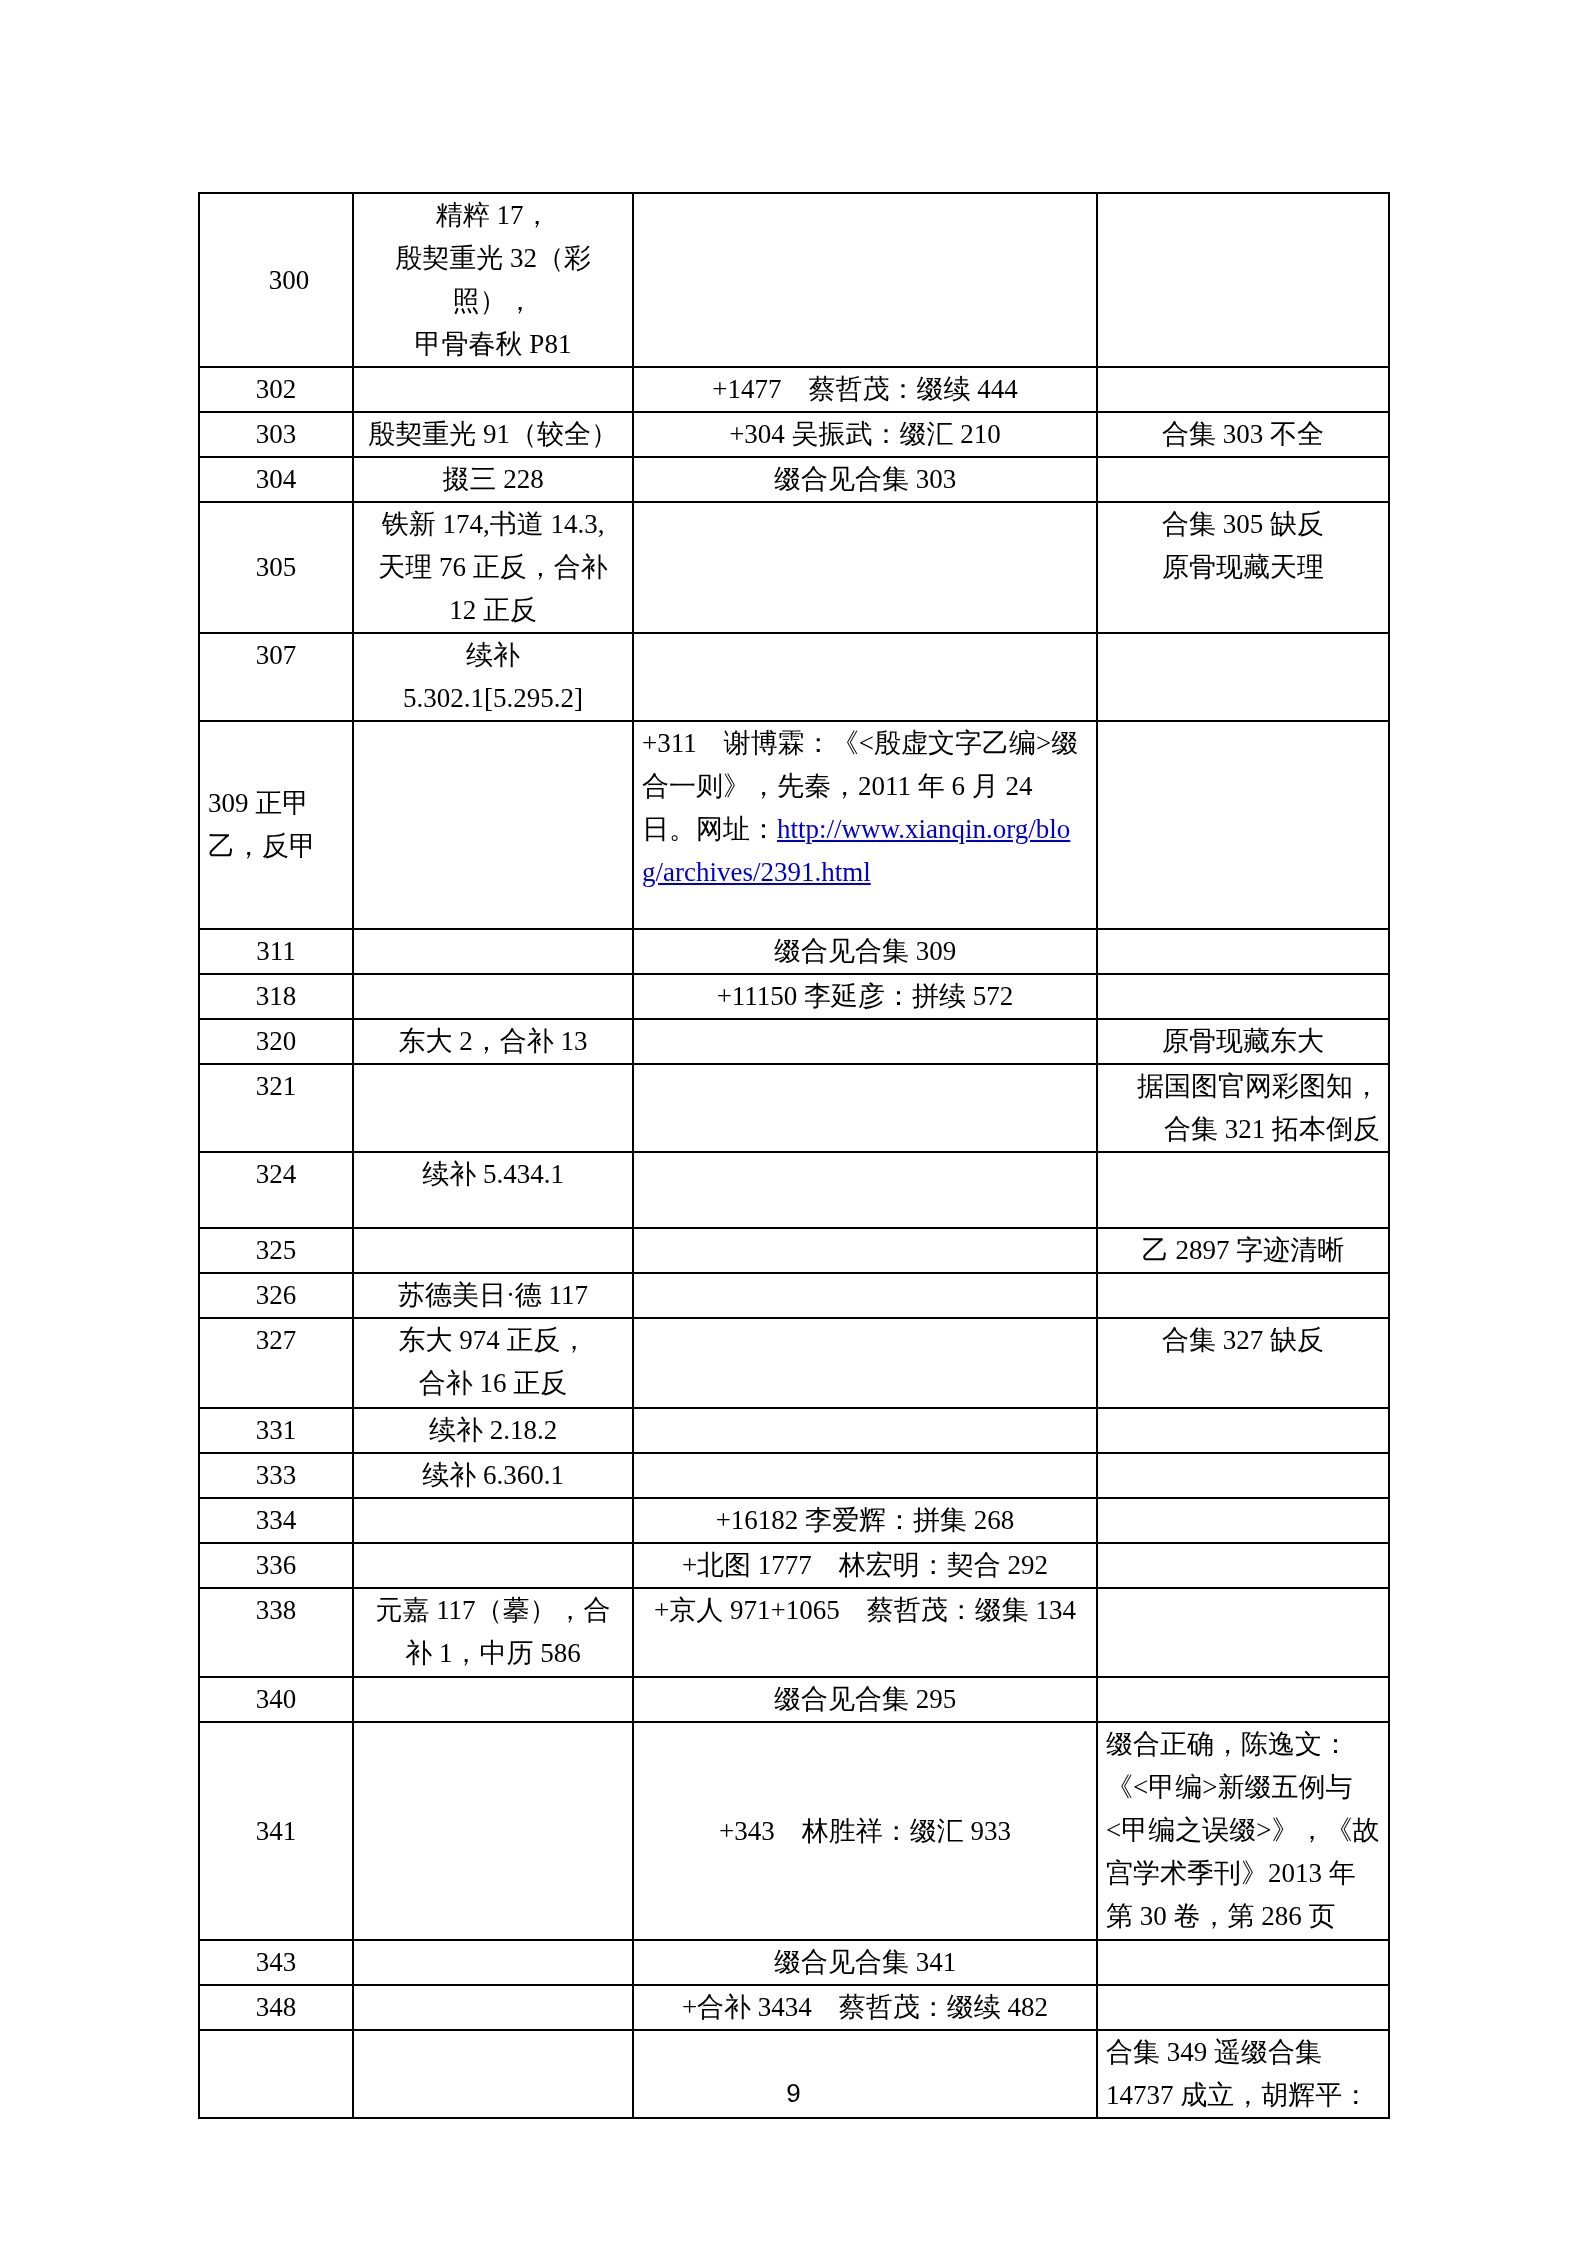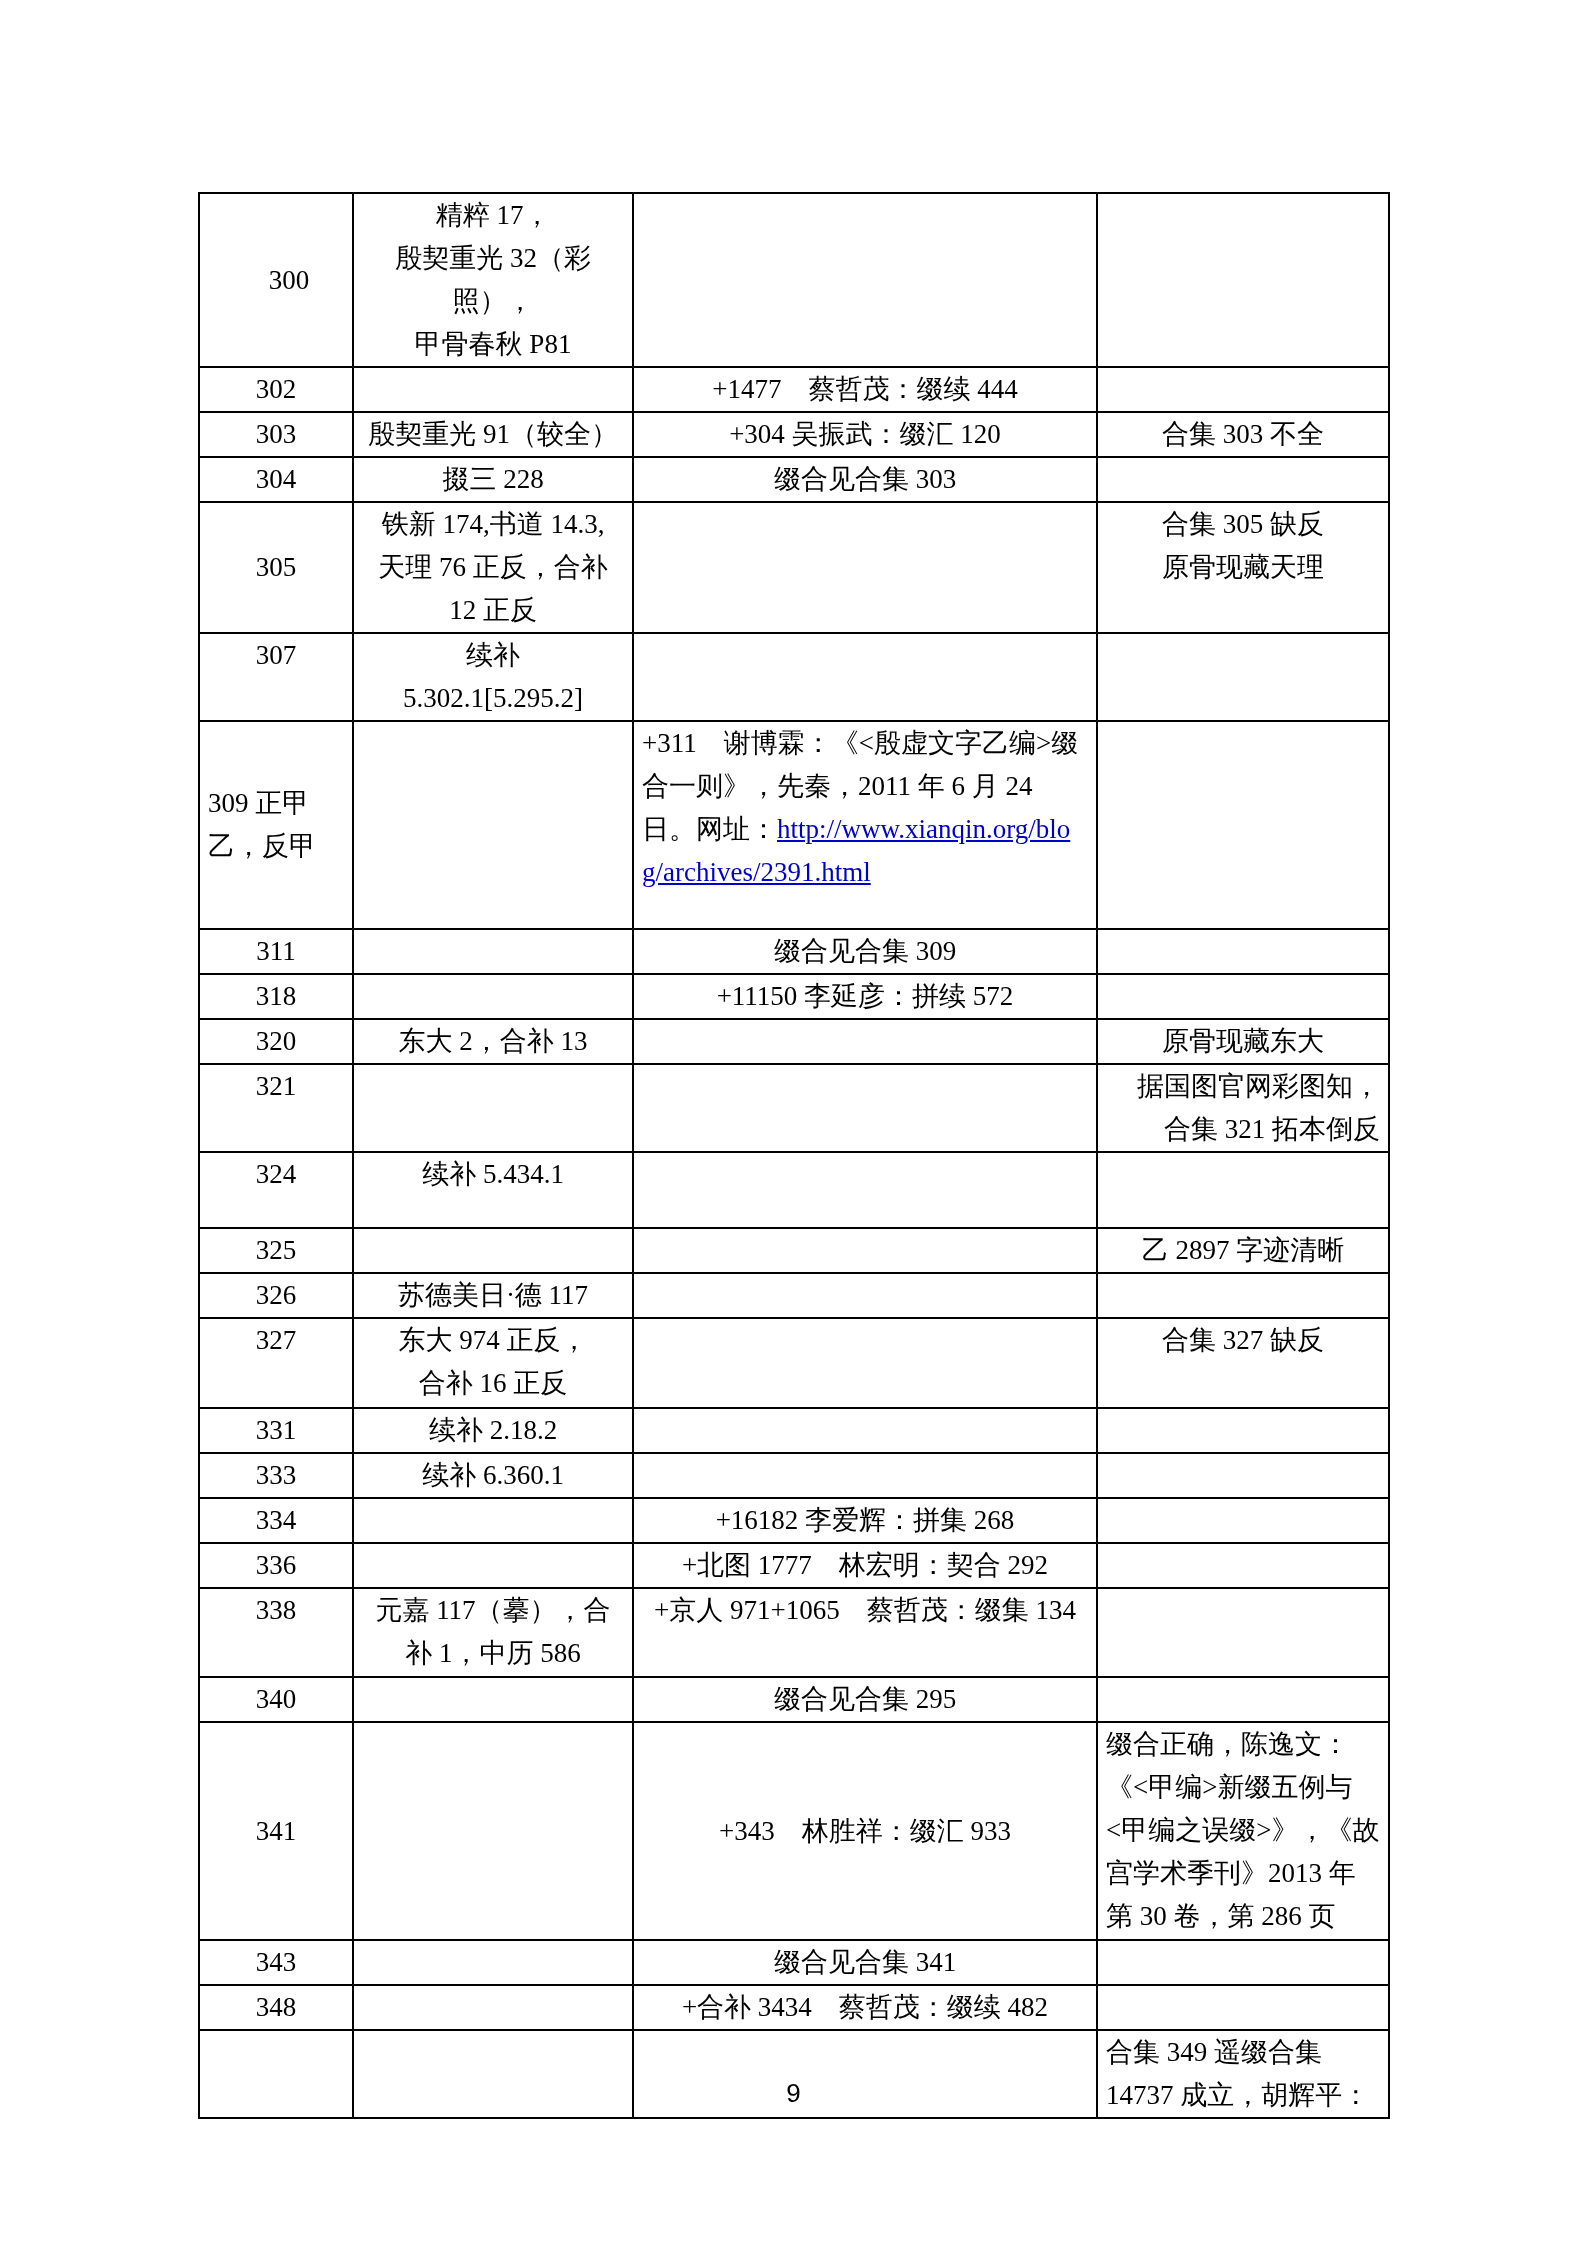--- a/index.html
+++ b/index.html
@@ -76,21 +76,21 @@
         </tr>
         <tr style="height: 43px;">
           <td>302</td>
           <td></td>
           <td>+1477　蔡哲茂：缀续 444</td>
           <td></td>
         </tr>
         <tr style="height: 43px; margin-top: 40px;">
           <td>303</td>
           <td>殷契重光 91（较全）</td>
-          <td>+304 吴振武：缀汇 120</td>
+          <td>+304 吴振武：缀汇 210</td>
           <td>合集 303 不全</td>
         </tr>
         <tr style="height: 42px;">
           <td>304</td>
           <td>掇三 228</td>
           <td>缀合见合集 303</td>
           <td></td>
         </tr>
         <tr style="height: 129px;">
           <td style="vertical-align: middle;">305</td>

